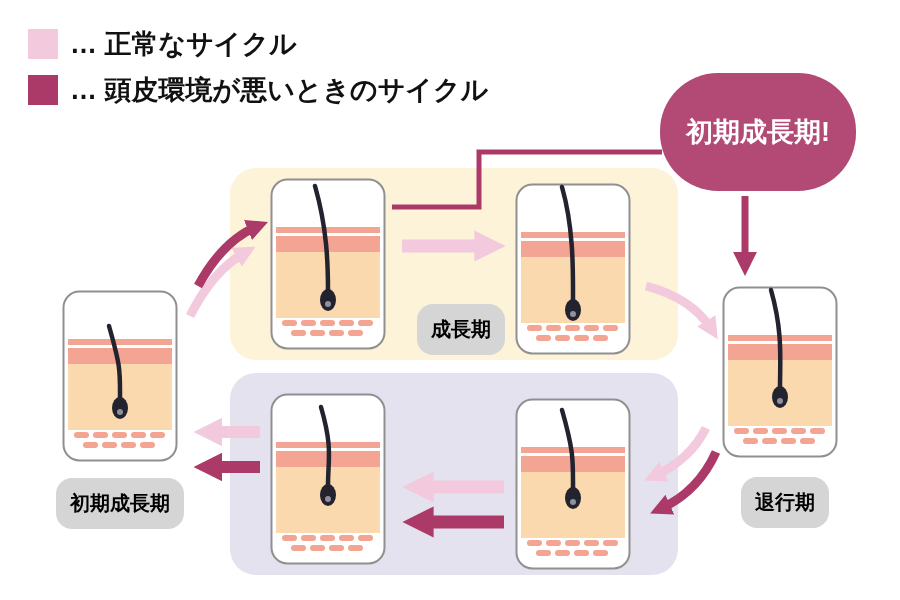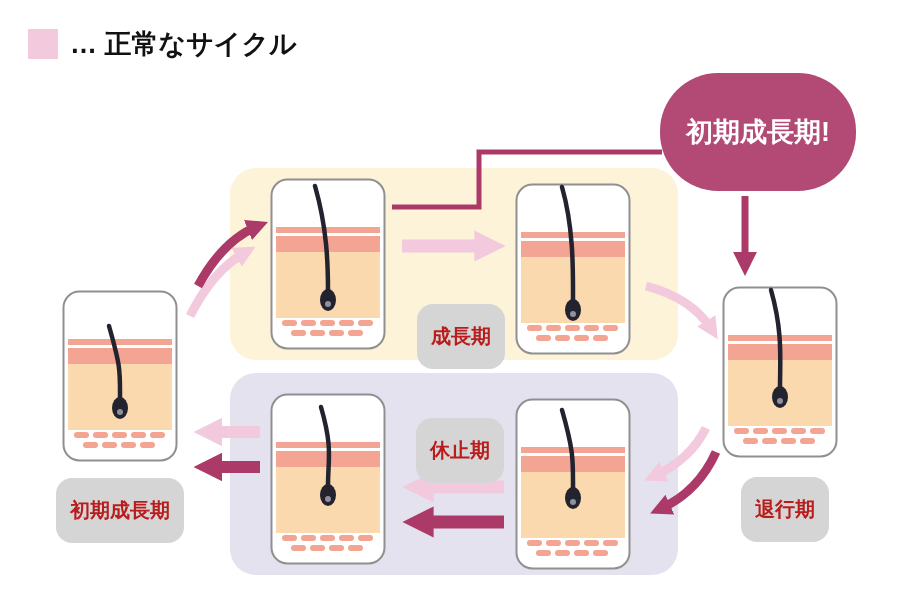--- a/index.html
+++ b/index.html
@@ -7,37 +7,41 @@
     position:relative;width:900px;height:600px;background:#ffffff;
     font-family:"Liberation Sans","DejaVu Sans",sans-serif;overflow:hidden;
   }
   .legend-row{position:absolute;display:flex;align-items:center;gap:12px;z-index:5;}
   .swatch{width:30px;height:30px;flex:0 0 auto;}
   .legend-label{font-size:27px;font-weight:bold;color:#111;white-space:nowrap;}
   .band{position:absolute;border-radius:26px;z-index:0;}
   #arrows{position:absolute;left:0;top:0;z-index:1;pointer-events:none;}
   .card{position:absolute;width:116px;height:172px;z-index:2;}
   .chip{
-    position:absolute;background:#d5d5d5;color:#b91c1c;font-size:20px;font-weight:bold;
-    padding:19px 14px;border-radius:16px;z-index:3;white-space:nowrap;
+    position:absolute;background:#d5d5d5;color:#000000;font-size:20px;font-weight:bold;
+    padding:12px 14px;border-radius:16px;z-index:3;white-space:nowrap;
   }
   #bubble{
     position:absolute;left:660px;top:73px;width:196px;height:118px;border-radius:58px;
     background:#b24a75;display:flex;flex-direction:column;align-items:center;justify-content:center;
     color:#fff;font-size:27px;font-weight:bold;line-height:1.35;z-index:4;text-align:center;
   }
 </style>
 </head>
 <body>
 
 <div id="stage">
 
   <div class="legend-row" style="left:28px;top:26px">
     <div class="swatch" style="background:#f3c9dd"></div>
     <div class="legend-label">… 正常なサイクル</div>
+  </div>
+  <div class="legend-row" style="left:28px;top:72px">
+    <div class="swatch" style="background:#ac3a69"></div>
+    <div class="legend-label">… 頭皮環境が悪いときのサイクル</div>
   </div>
 
   <div class="band" style="left:230px;top:168px;width:448px;height:192px;background:#fdf3d8"></div>
   <div class="band" style="left:230px;top:373px;width:448px;height:202px;background:#e4e2ef"></div>
 
   <svg id="arrows" width="900" height="600" viewBox="0 0 900 600">
     <defs>
       <marker id="mpink" viewBox="0 0 10 10" refX="5" refY="5" markerWidth="2.4" markerHeight="2.4" orient="auto">
         <path d="M0,0 L10,5 L0,10 Z" fill="#f3c9dd"></path>
       </marker>
@@ -172,21 +176,20 @@
         <rect x="21" y="152" width="15" height="6" rx="3" fill="#f3a492"></rect>
         <rect x="40" y="152" width="15" height="6" rx="3" fill="#f3a492"></rect>
         <rect x="59" y="152" width="15" height="6" rx="3" fill="#f3a492"></rect>
         <rect x="78" y="152" width="15" height="6" rx="3" fill="#f3a492"></rect>
     <path d="M 58 91 C 58 63 59 54 47 12" stroke="#23232f" stroke-width="4.5" fill="none" stroke-linecap="round"></path>
     <ellipse cx="58" cy="100" rx="8" ry="11" fill="#23232f"></ellipse>
     <circle cx="58" cy="104" r="3" fill="#8f909c"></circle>
   </svg></div>
 
   <div class="chip" style="left: 417px; top: 304px; background: rgb(213, 213, 213);">成長期</div>
-  <div class="chip" style="left: 416px; top: 418px; background: rgb(213, 213, 213);">休止期</div>
   <div class="chip" style="left: 741px; top: 477px; background: rgb(213, 213, 213);">退行期</div>
   <div class="chip" style="left: 56px; top: 478px; background: rgb(213, 213, 213);">初期成長期</div>
 
   <div id="bubble" style="background: rgb(178, 74, 117);">
     <span>初期成長期!</span>
   </div>
 
 </div>
 
 </body></html>

